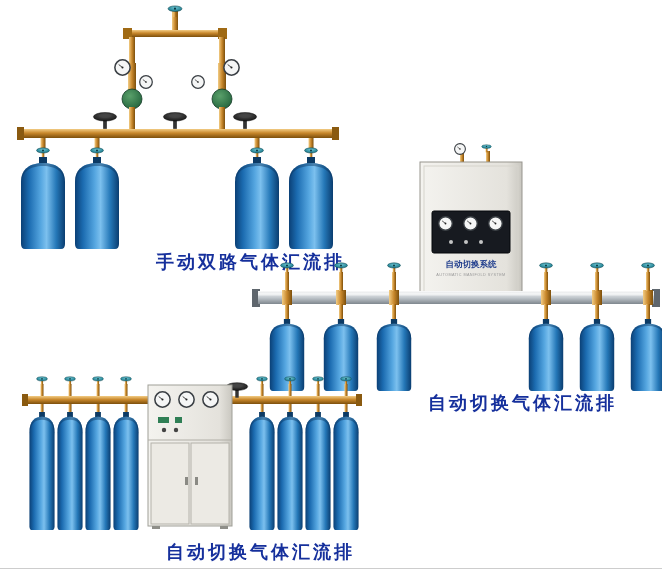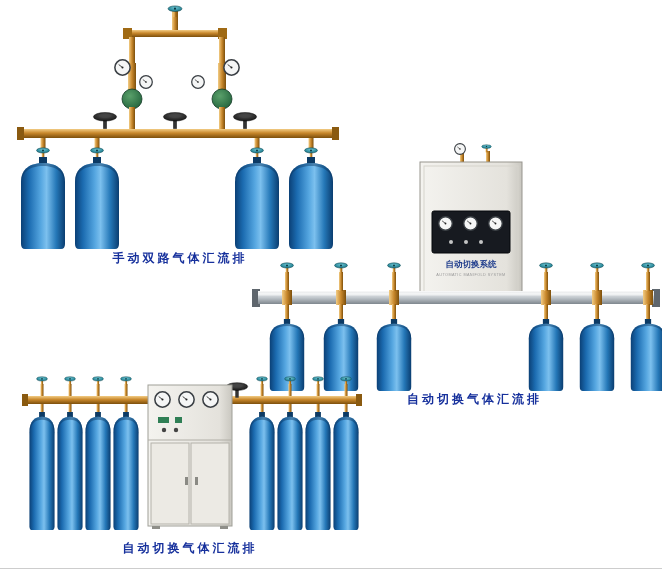--- a/index.html
+++ b/index.html
@@ -7,22 +7,22 @@
   .stage {
     position:relative; width:662px; height:572px;
     background:#ffffff; overflow:hidden;
     font-family:"Liberation Sans", sans-serif;
   }
   .product { position:absolute; }
   .p1 { left:15px;  top:5px;   }
   .p2 { left:250px; top:143px; }
   .p3 { left:18px;  top:372px; }
   .caption {
-    position:absolute; text-align:center;
-    font-weight:bold; font-size:12px; letter-spacing:3px;
+    position:absolute; text-align:right;
+    font-weight:bold; font-size:18px; letter-spacing:3px;
     color:var(--label-color,#16309c);
     font-family:Liberation Serif, serif;
   }
   .c1 { left:15px;  top:250px; width:330px; }
   .c2 { left:332px; top:391px; width:285px; }
   .c3 { left:25px;  top:540px; width:330px; }
   .bottom-line { position:absolute; left:0; top:568px; width:662px; height:1px; background:#cdcdcd; }
   svg text { font-family:"Liberation Sans", sans-serif; }
   .defs-svg { position:absolute; width:0; height:0; }
 </style>

